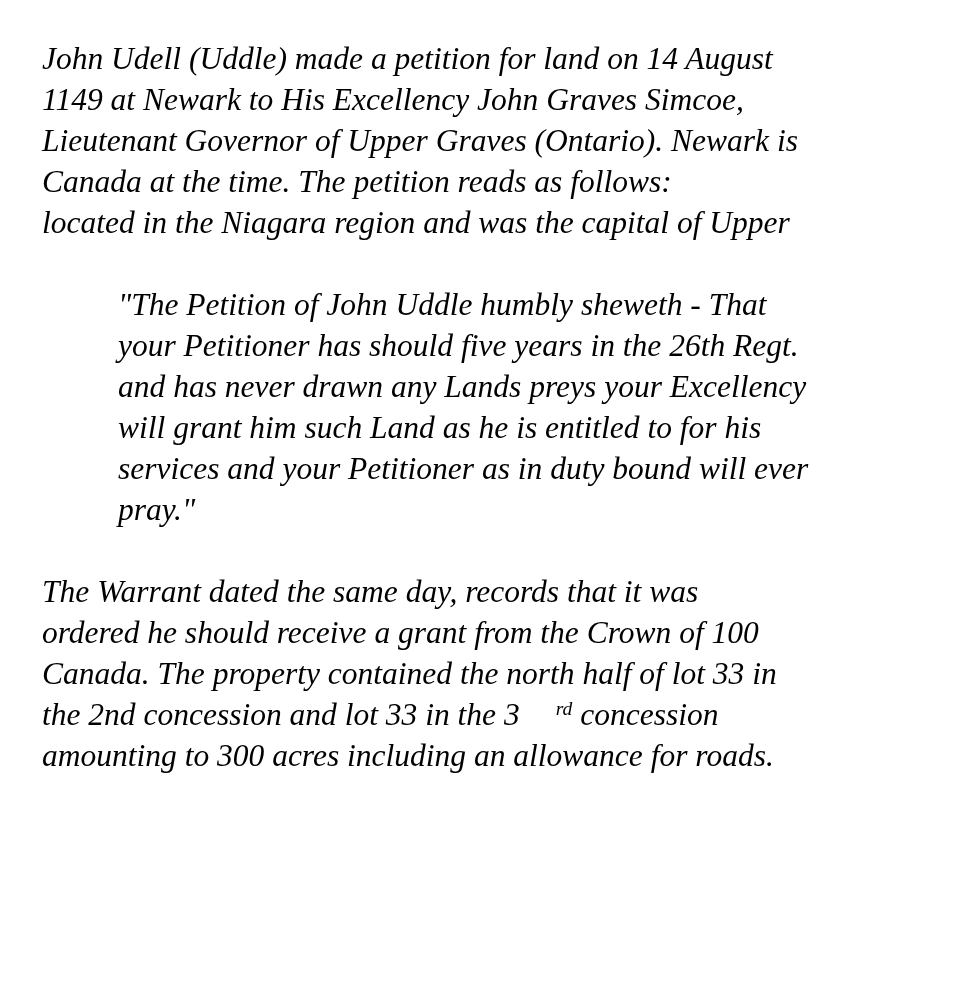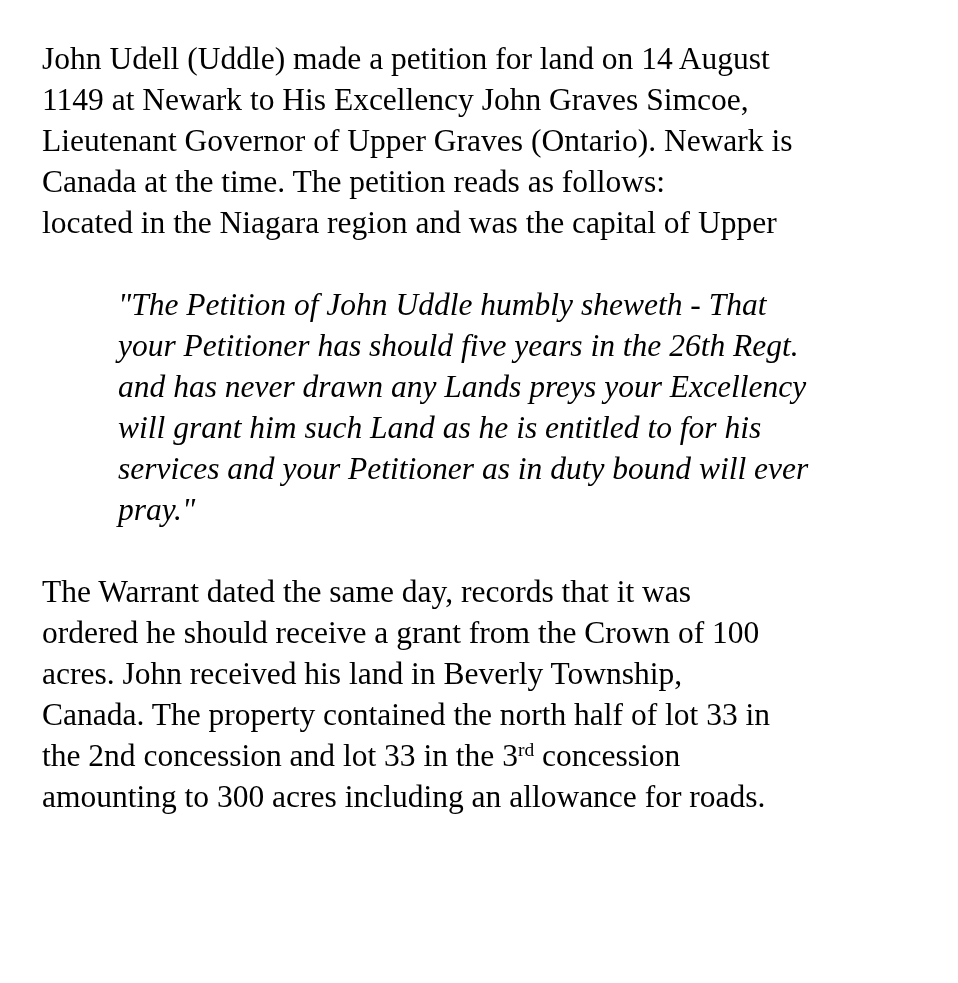--- a/index.html
+++ b/index.html
@@ -16,33 +16,35 @@
     box-sizing: border-box;
     width: 958px;
     padding: 38px 30px 0 42px;
     font-family: "Liberation Serif", "DejaVu Serif", serif;
     font-size: 31.5px;
     line-height: 41px;
     color: #000000;
   }
   .para {
     margin: 0 0 41px 0;
+    font-style: italic;
   }
   .line {
     white-space: nowrap;
   }
   .quote {
     margin-left: 76px;
     font-style: italic;
   }
   .ord-sup {
     font-size: 0.62em;
     line-height: 0;
     position: relative;
     top: -0.5em;
+    margin-left: 36px;
   }
 </style>
 </head>
 <body>
 
 <div class="doc">
 
   <div class="para">
     <div class="line">John Udell (Uddle) made a petition for land on 14 August</div>
     <div class="line">1149 at Newark to His Excellency John Graves Simcoe,</div>
@@ -56,19 +58,18 @@
     <div class="line">your Petitioner has should five years in the 26th Regt.</div>
     <div class="line">and has never drawn any Lands preys your Excellency</div>
     <div class="line">will grant him such Land as he is entitled to for his</div>
     <div class="line">services and your Petitioner as in duty bound will ever</div>
     <div class="line">pray."</div>
   </div>
 
   <div class="para">
     <div class="line">The Warrant dated the same day, records that it was</div>
     <div class="line">ordered he should receive a grant from the Crown of 100</div>
-    <div class="line">acres. John received his land in Beverly Township,</div>
     <div class="line">Canada. The property contained the north half of lot 33 in</div>
     <div class="line"><span>the 2nd concession and lot 33 in the 3</span><span class="ord-sup">rd</span><span> concession</span></div>
     <div class="line">amounting to 300 acres including an allowance for roads.</div>
   </div>
 
 </div>
 
 </body></html>

